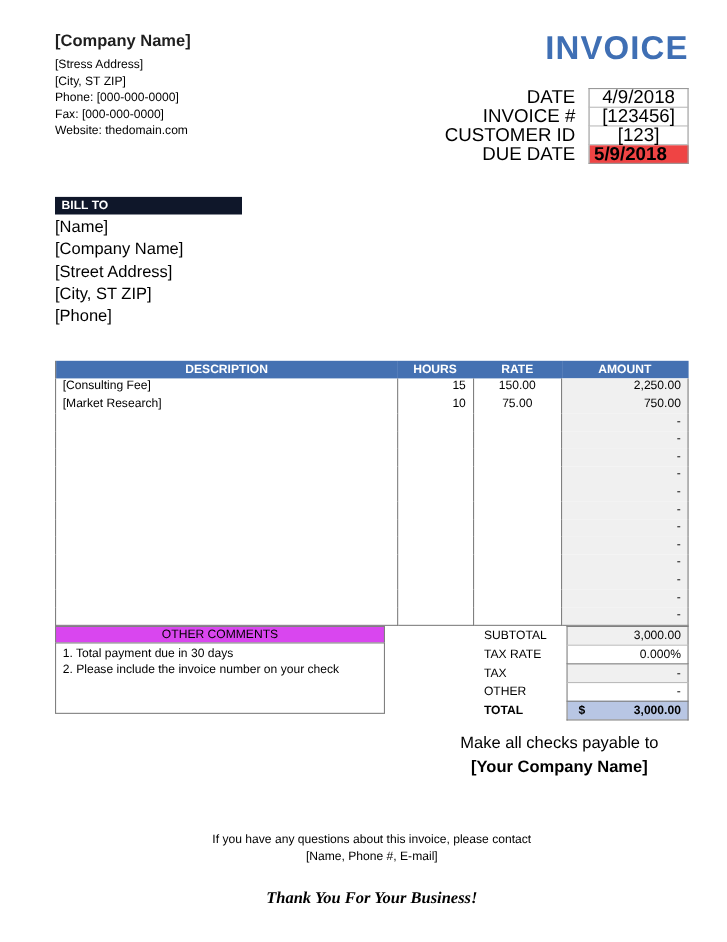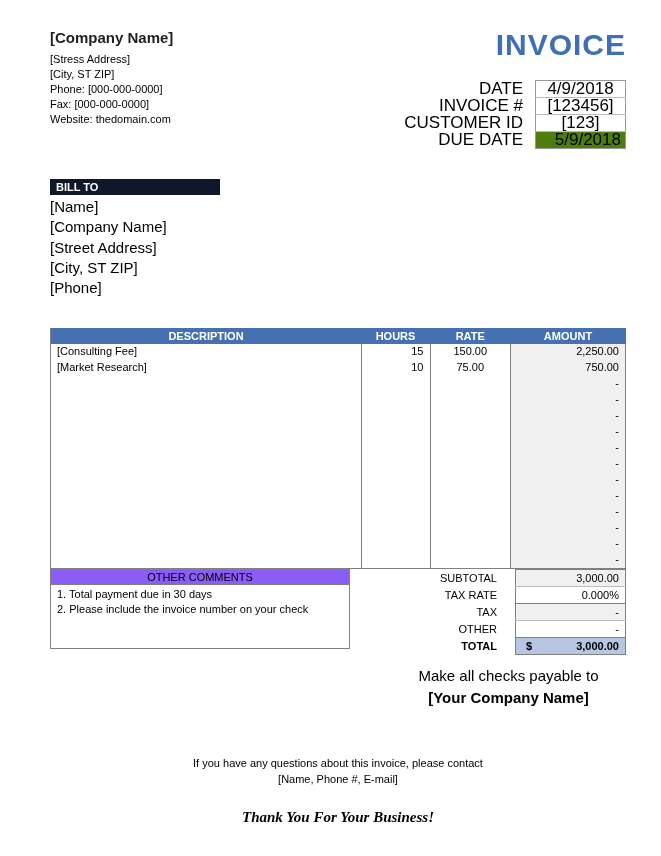--- a/index.html
+++ b/index.html
@@ -59,23 +59,23 @@
   .meta-val {
     border: 1px solid #999;
     border-top: 1px solid #999;
     border-bottom: 0.5px solid #bbb;
     text-align: center;
     width: 90px;
   }
   .meta-row + .meta-row .meta-val { border-top: 0.5px solid #bbb; }
   .meta-due-label { font-weight: normal; }
   .meta-due-val {
-    background: #4d7c0f;
-    font-weight: normal;
-    text-align: right;
+    background: #ef4444;
+    font-weight: bold;
+    text-align: left;
     border: 1px solid #999;
     width: 90px;
   }
   .billto-section {
     margin-top: 30px;
   }
   .billto-header {
     background: #0f172a;
     color: #fff;
     font-weight: bold;
@@ -130,21 +130,21 @@
     display:flex;
     justify-content: space-between;
     align-items: flex-start;
     margin-top: 0;
   }
   .comments-box {
     width: 300px;
     margin-top:0;
   }
   .comments-header {
-    background: #8b5cf6;
+    background: #d946ef;
     border:1px solid #808080;
     border-bottom:0;
     font-size:11px;
     text-align:center;
     padding:1px 0;
     font-weight: normal;
   }
   .comments-body {
     border:1px solid #808080;
     font-size:11px;
@@ -154,21 +154,21 @@
 
   .totals-table {
     border-collapse: collapse;
     font-size:11px;
     margin-top:0;
   }
   .totals-table td {
     padding:1px 6px;
     height:17px;
   }
-  .totals-label { text-align:right; padding-right:18px !important;margin-top:12px;}
+  .totals-label { padding-right:18px !important;margin-top:12px;}
   .totals-val {
     background:#f0f0f0;
     border-left:1px solid #808080;
     border-right:1px solid #808080;
     border-bottom:1px solid #bbb;
     text-align:right;
     width:110px;
   }
   .other-val {
     background:#fff;

